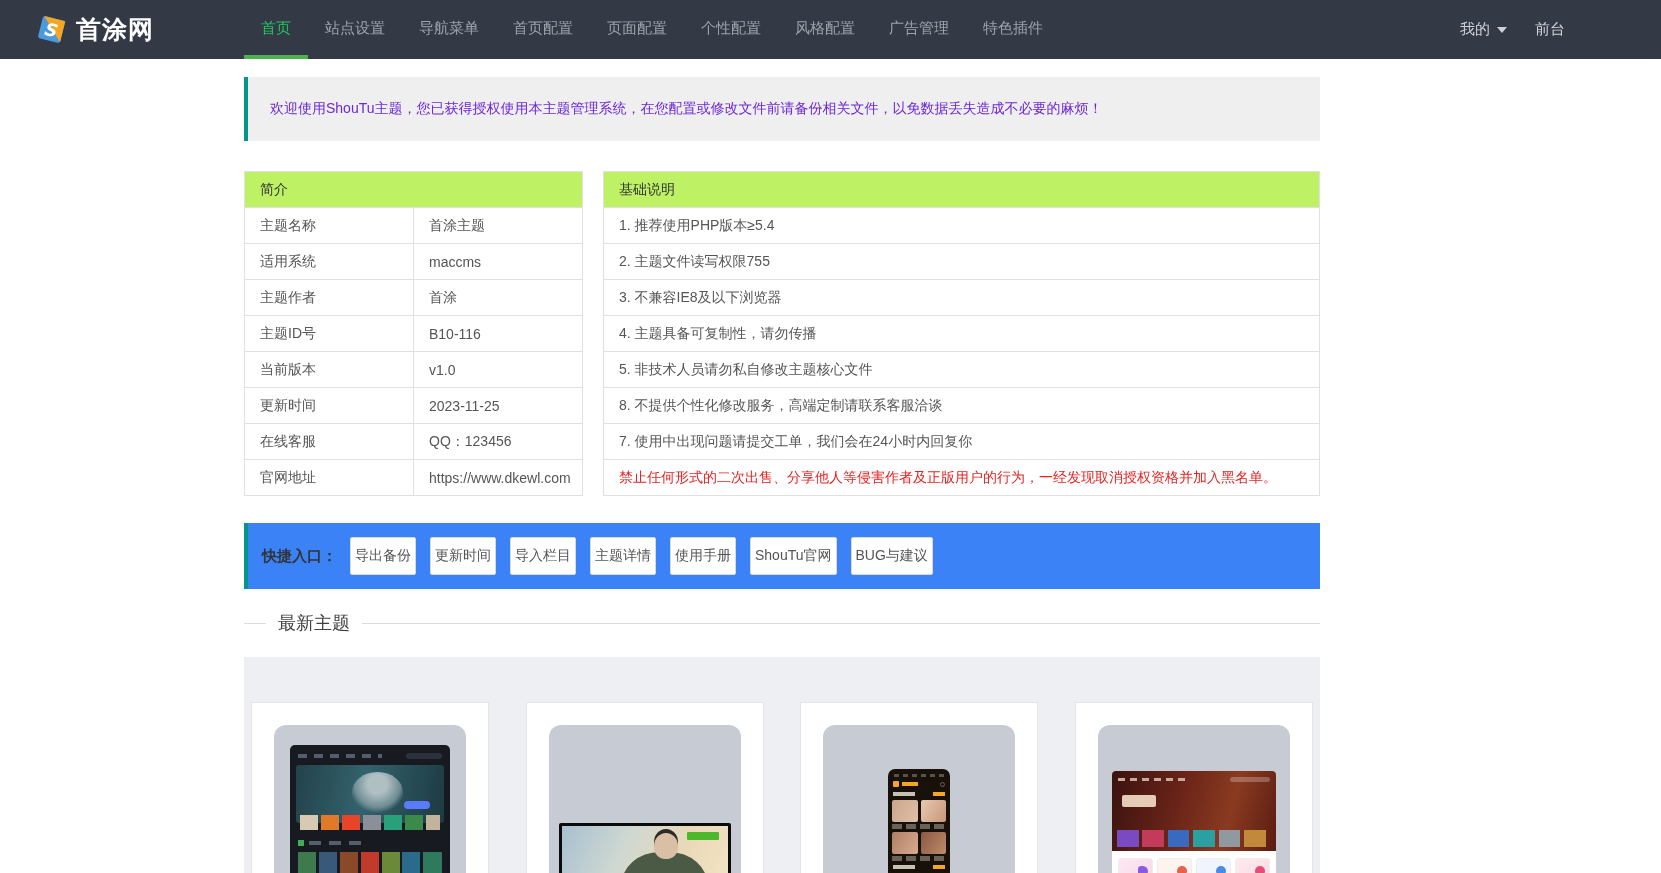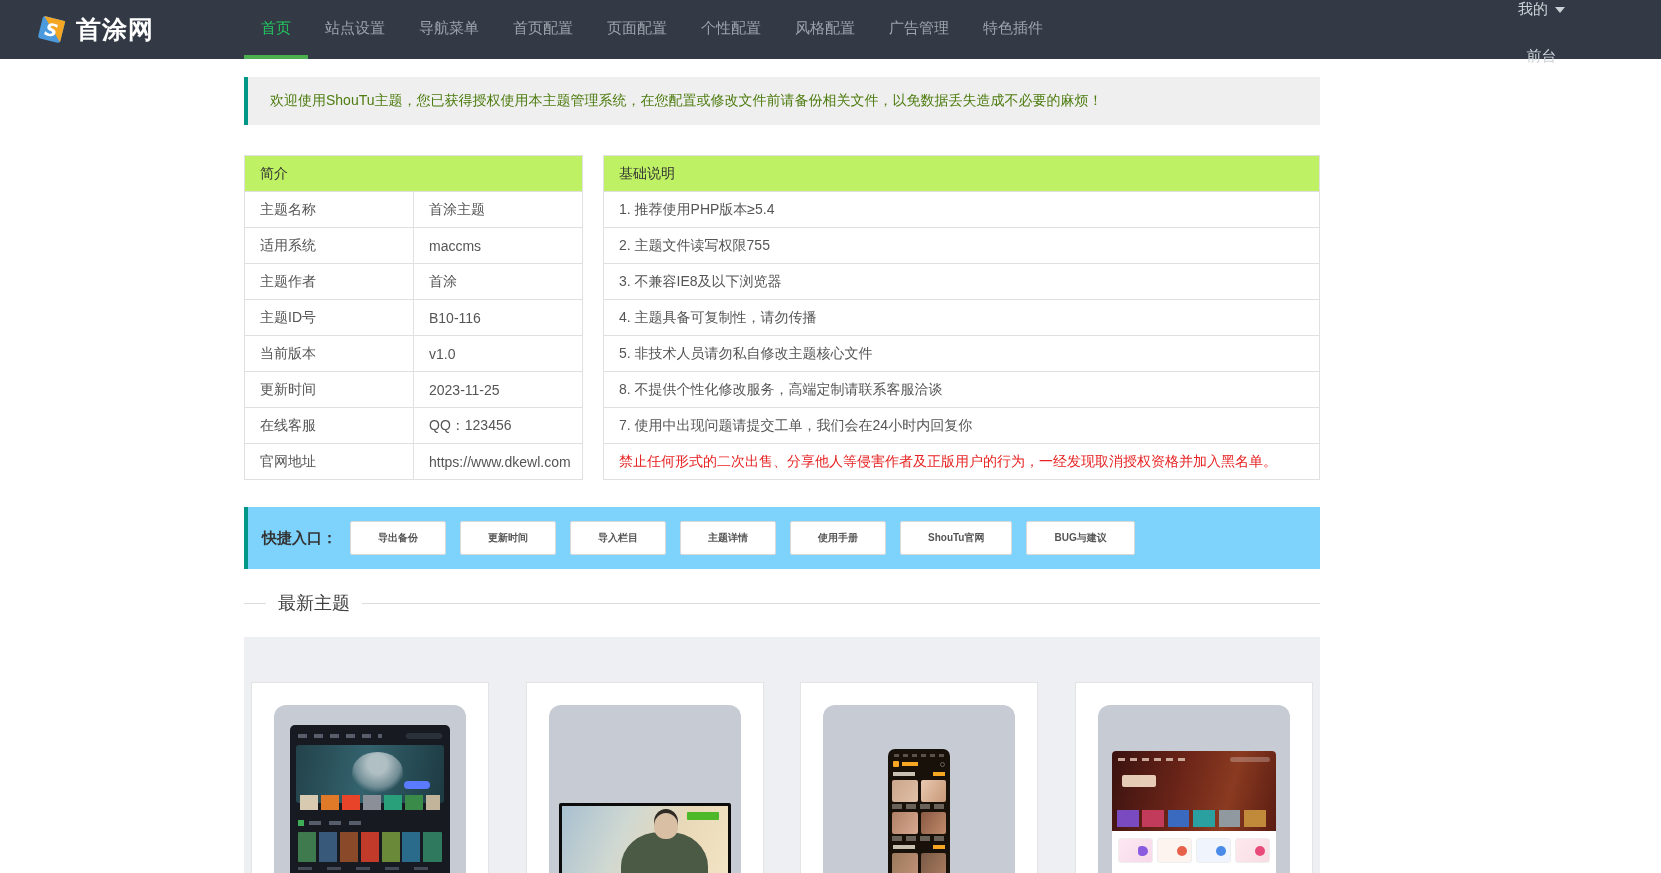--- a/index.html
+++ b/index.html
@@ -7,43 +7,43 @@
   body { font-family:"Liberation Sans","DejaVu Sans",sans-serif; background:#fff; }
   .page { position:relative; width:1661px; height:873px; background:#fff; overflow:hidden; }
 
   
   .navbar { height:59px; background:#333a45; display:flex; align-items:stretch; }
   .logo { width:244px; padding-left:36px; display:flex; align-items:center; gap:9px; cursor:pointer; }
   .logo-text { color:#fff; font-size:25px; font-weight:bold; font-family:"DejaVu Serif","Liberation Serif",serif; letter-spacing:1px; }
   .menu { display:flex; align-items:stretch; }
   .menu-item { display:block; line-height:55px; padding:0 17px; font-size:15px; color:#9ba3ac; text-decoration:none; border-bottom:4px solid transparent; cursor:pointer; white-space:nowrap; }
   .menu-item.active { color:#22c55e; border-bottom-color:#4caf50; }
-  .nav-right { margin-left:auto; padding-right:96px; display:flex; align-items:center; gap:28px;flex-direction:column; }
+  .nav-right { margin-left:auto; padding-right:96px; display:flex; align-items:center; gap:28px; }
   .nav-right a { color:#cdd2d8; font-size:15px; text-decoration:none; cursor:pointer; display:flex; align-items:center; }
   .caret { width:0; height:0; border-left:5px solid transparent; border-right:5px solid transparent; border-top:6px solid #cdd2d8; display:inline-block; margin-left:7px; }
 
   
   .container { width:1076px; margin-left:244px; }
 
-  .welcome { margin-top:18px; height:48px; background:#efefef; border-left:4px solid #009688; display:flex; align-items:center; padding-left:22px; font-size:14px; color:#4d7c0f; }
+  .welcome { margin-top:18px; height:64px; background:#efefef; border-left:4px solid #009688; display:flex; align-items:center; padding-left:22px; font-size:14px; color:#6d28d9; }
 
   
   .tables { display:flex; gap:20px; margin-top:30px; }
   table { border-collapse:collapse; font-size:14px; color:#555; table-layout:fixed; }
   .intro-table { width:339px; }
   .notes-table { width:717px; }
   th, td { border:1px solid #e0e0e0; height:36px; padding:0 15px; text-align:left; font-weight:normal; }
   thead th { background:#bef264; color:#333; }
   .intro-table .lbl { width:112px; }
   .warning-cell { color:#e62222; }
 
   
-  .quickbar { margin-top:27px; background:#7dd3fc; border-left:4px solid #009688; padding:14px 0 14px 14px; display:flex; align-items:center; }
+  .quickbar { margin-top:27px; background:#3b82f6; border-left:4px solid #009688; padding:14px 0 14px 14px; display:flex; align-items:center; }
   .q-label { font-size:15px; font-weight:bold; color:#333; margin-right:13px; white-space:nowrap; }
-  .q-btn { background:#fff; border:1px solid #d9d9d9; border-radius:2px; padding:9px 27px; font-size:10px; color:#555; margin-right:14px; cursor:pointer; font-family:inherit; white-space:nowrap;font-weight:bold; }
+  .q-btn { background:#fff; border:1px solid #d9d9d9; border-radius:2px; padding:9px 4px; font-size:14px; color:#555; margin-right:14px; cursor:pointer; font-family:inherit; white-space:nowrap; }
 
   
   .section-heading { margin-top:22px; display:flex; align-items:center; }
   .line-short { width:22px; height:1px; background:#dcdcdc; }
   .line-long { flex:1; height:1px; background:#dcdcdc; }
   .heading-text { margin:0 12px; font-size:18px; color:#404040; }
 
   
   .gallery { margin-top:22px; background:#edeff2; padding:45px 7px; display:flex; justify-content:space-between; height:620px; }
   .theme-card { width:238px; height:460px; background:#fff; border:1px solid #e4e4e4; cursor:pointer; }

